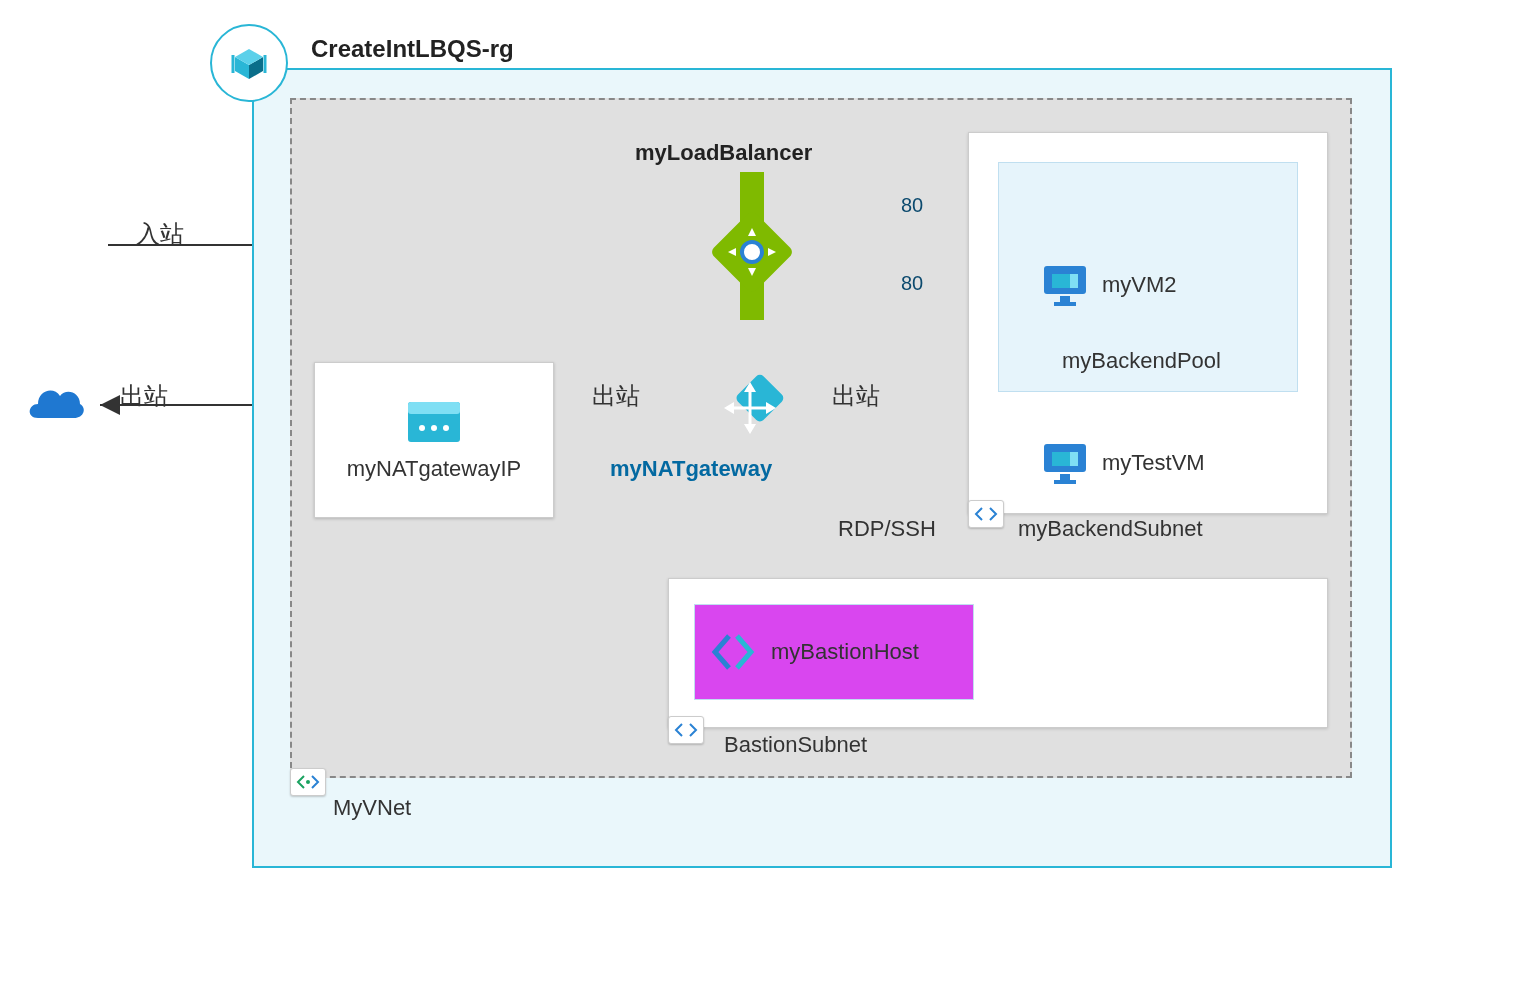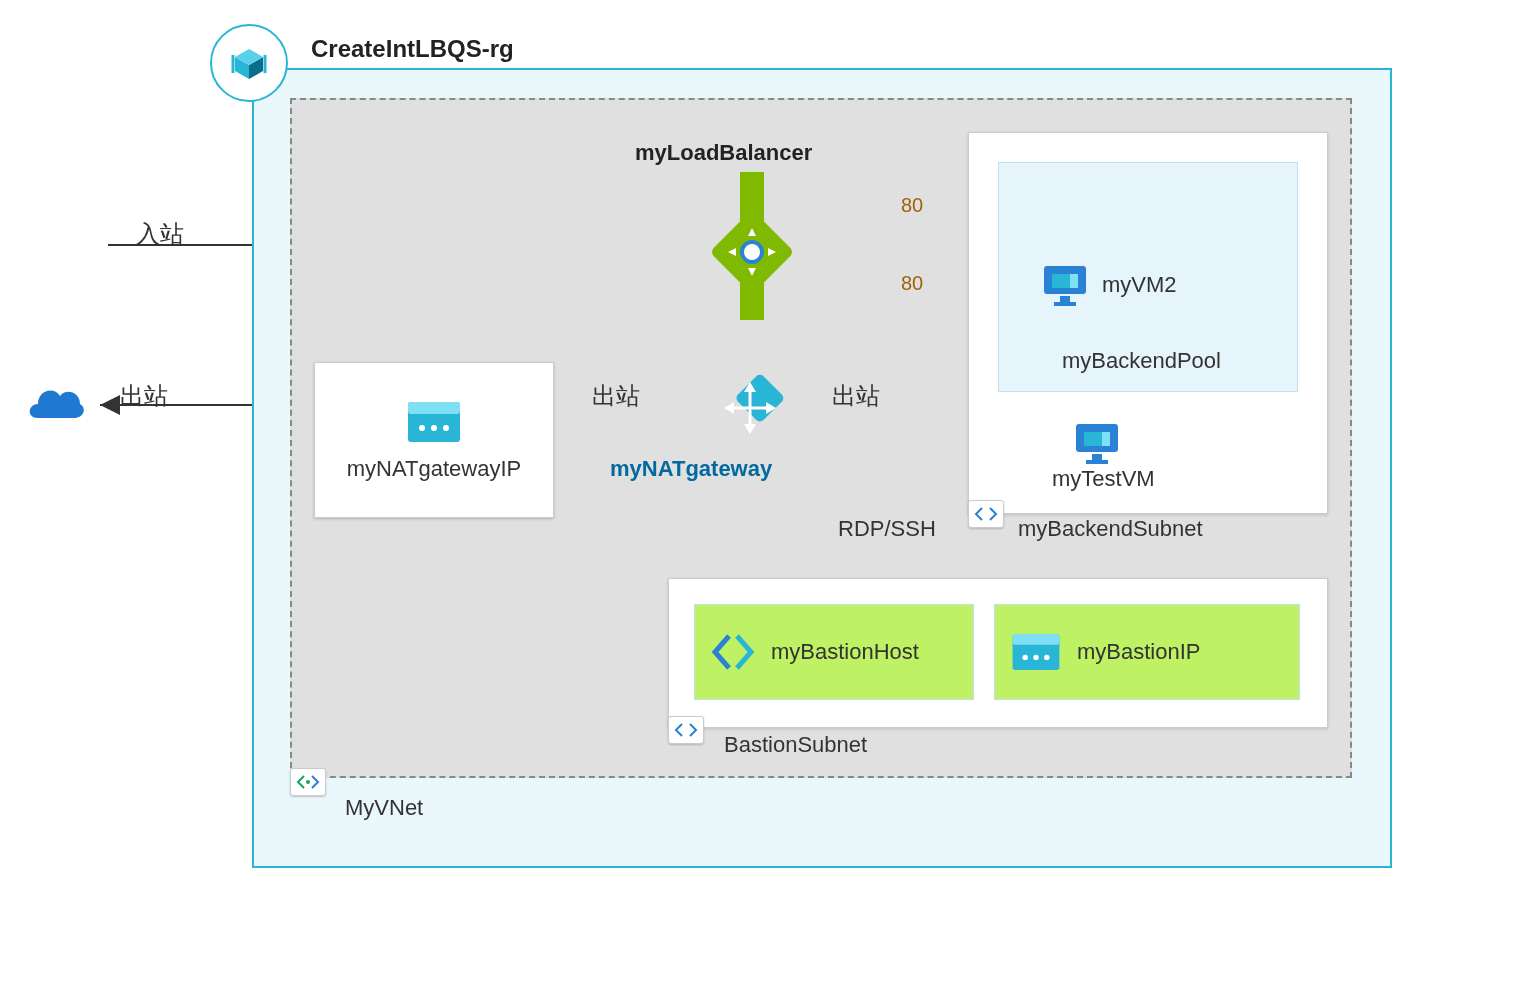--- a/index.html
+++ b/index.html
@@ -44,21 +44,21 @@
   .vnet-box {
     position: absolute;
     left: 290px; top: 98px;
     width: 1062px; height: 680px;
     border: 2px dashed #888;
     background: #e0e0e0;
   }
   .vnet-label {
     position: absolute;
     left: 333px; top: 795px;
-    font-size: 22px; color: #333; margin-left: 12px;
+    font-size: 22px; color: #333;
   }
   .subnet-badge {
     position: absolute;
     width: 36px; height: 28px;
     background: #fff; border: 1px solid #ccc; border-radius: 3px;
     display: flex; align-items: center; justify-content: center;
     box-shadow: 0 1px 2px rgba(0,0,0,0.2);
   }
   
   .backend-subnet {
@@ -101,21 +101,21 @@
     background: #fff; border: 1px solid #ccc;
     box-shadow: 0 1px 3px rgba(0,0,0,0.15);
   }
   .bastion-subnet-label {
     position: absolute;
     left: 724px; top: 732px;
     font-size: 22px; color: #333;
   }
   .res-item {
     position: absolute;
-    background: #bef264; border: 1px solid #c0dff0;
+    background: #d946ef; border: 1px solid #c0dff0;
     display: flex; align-items: center;
     padding-left: 14px;
   }
   .res-item span { font-size: 22px; color: #333; margin-left: 14px; }
   
   .lb-label {
     position: absolute;
     left: 635px; top: 140px;
     font-size: 22px; font-weight: 700; color: #222;
   }
@@ -145,21 +145,21 @@
   .nat-label {
     position: absolute;
     left: 610px; top: 456px;
     font-size: 22px; font-weight: 700; color: #0369a1;
   }
   
   .arrow-label {
     position: absolute; font-size: 24px; color: #333; background: transparent; margin-top: 6px;
   }
   .port-label {
-    position: absolute; font-size: 20px; color: #a16207; background: #e0e0e0; padding: 0 6px;
+    position: absolute; font-size: 20px; color: #0c4a6e; background: #e0e0e0; padding: 0 6px;
   }
   
   .cloud-holder {
     position: absolute; left: 24px; top: 380px;
     width: 65px; height: 50px;
   }
   
   .vm-row {
     position: absolute;
     display: flex; align-items: center;
@@ -288,21 +288,21 @@
   <div class="vm-row" style="left:1040px; top:262px;">
     <svg width="50" height="46" viewBox="0 0 50 46">
       <rect x="4" y="4" width="42" height="28" rx="3" fill="#2a82d4"></rect>
       <rect x="12" y="12" width="18" height="14" fill="#29b6d6"></rect>
       <rect x="30" y="12" width="8" height="14" fill="#7fdff4"></rect>
       <rect x="20" y="34" width="10" height="6" fill="#2a82d4"></rect>
       <rect x="14" y="40" width="22" height="4" fill="#2a82d4"></rect>
     </svg>
     <span>myVM2</span>
   </div>
-  <div class="vm-row" style="left:1040px; top:420px;flex-direction:column;">
+  <div class="vm-row" style="left:1040px; top:440px;">
     <svg width="50" height="46" viewBox="0 0 50 46">
       <rect x="4" y="4" width="42" height="28" rx="3" fill="#2a82d4"></rect>
       <rect x="12" y="12" width="18" height="14" fill="#29b6d6"></rect>
       <rect x="30" y="12" width="8" height="14" fill="#7fdff4"></rect>
       <rect x="20" y="34" width="10" height="6" fill="#2a82d4"></rect>
       <rect x="14" y="40" width="22" height="4" fill="#2a82d4"></rect>
     </svg>
     <span>myTestVM</span>
   </div>
 
@@ -317,24 +317,14 @@
   </div>
   <div class="bastion-subnet-label">BastionSubnet</div>
 
   <div class="res-item" style="left:694px; top:604px; width:280px; height:96px;">
     <svg width="48" height="48" viewBox="0 0 48 48">
       <polyline points="20,8 6,24 20,40" fill="none" stroke="#2a82d4" stroke-width="5"></polyline>
       <polyline points="28,8 42,24 28,40" fill="none" stroke="#29b6d6" stroke-width="5"></polyline>
     </svg>
     <span>myBastionHost</span>
   </div>
-  <div class="res-item" style="left:994px; top:604px; width:306px; height:96px;">
-    <svg width="54" height="44" viewBox="0 0 60 48">
-      <rect x="4" y="4" width="52" height="40" rx="3" fill="#29b6d6"></rect>
-      <rect x="4" y="4" width="52" height="12" rx="3" fill="#7fdff4"></rect>
-      <circle cx="18" cy="30" r="3" fill="#fff"></circle>
-      <circle cx="30" cy="30" r="3" fill="#fff"></circle>
-      <circle cx="42" cy="30" r="3" fill="#fff"></circle>
-    </svg>
-    <span>myBastionIP</span>
-  </div>
 
 </div>
 
 </body></html>

